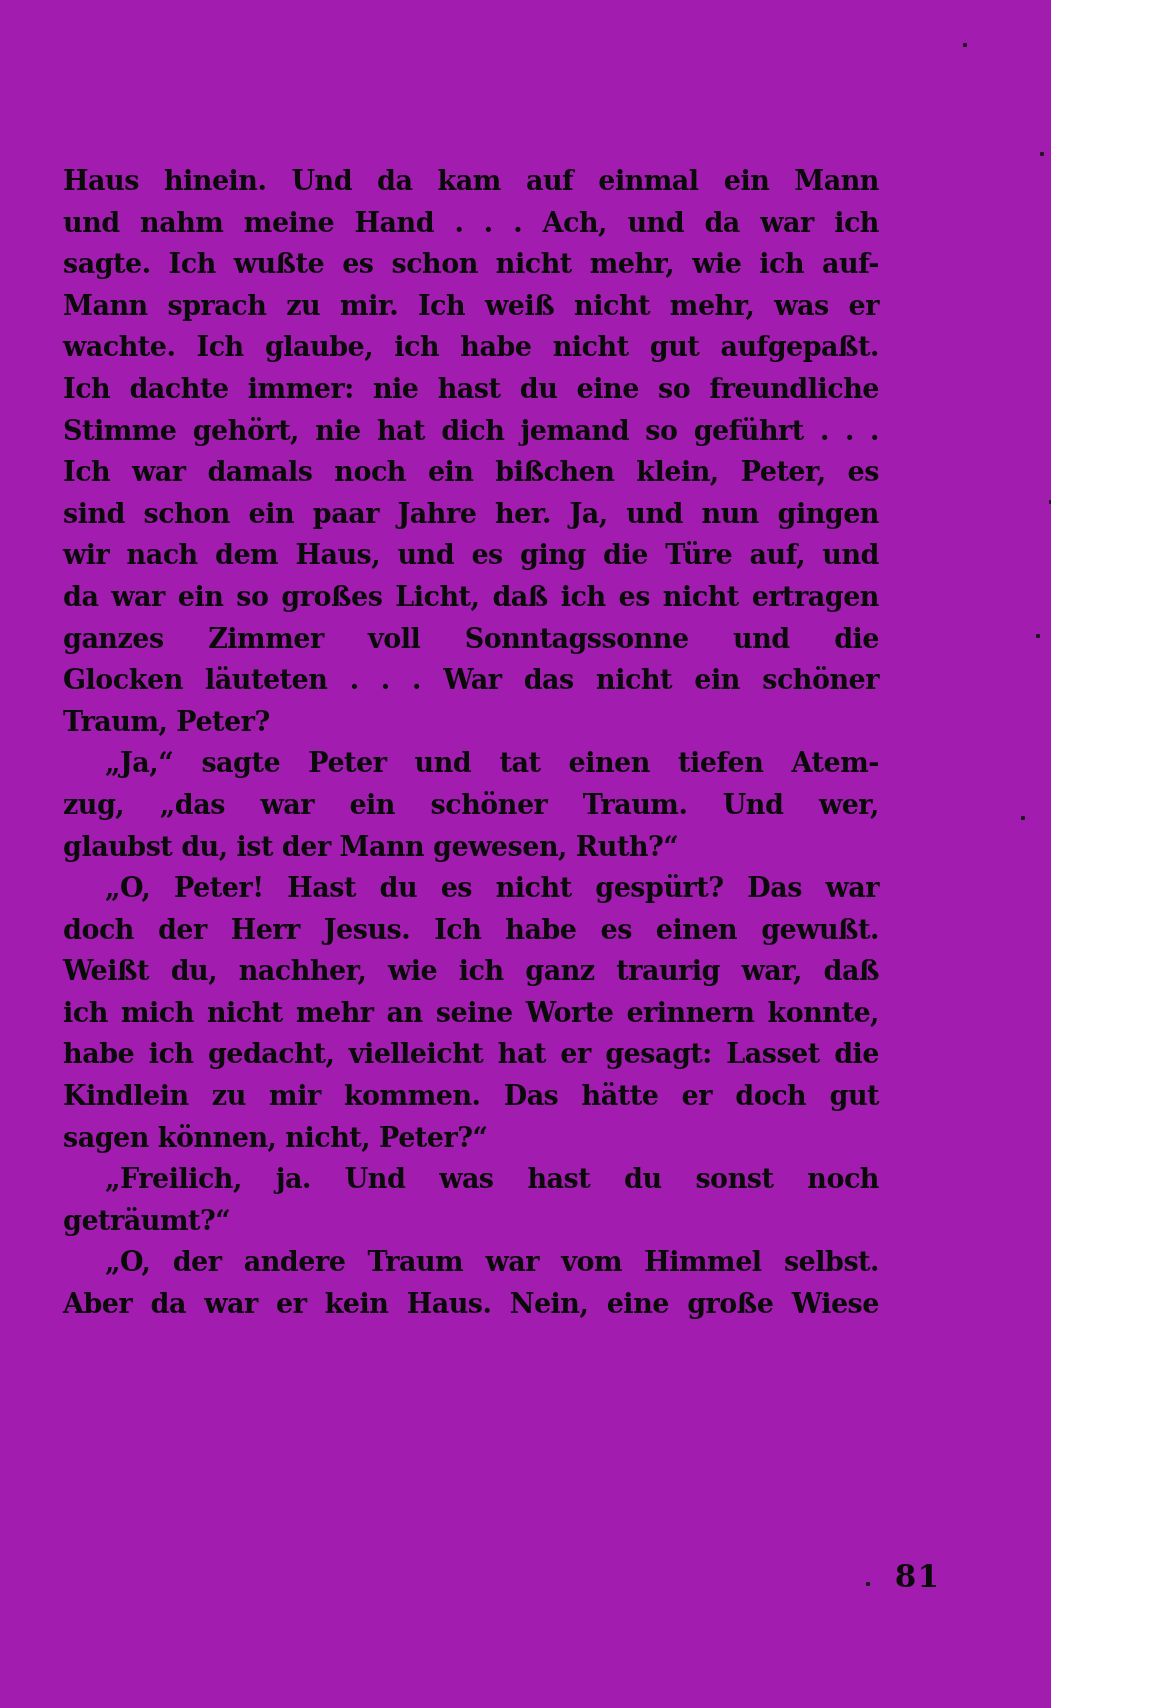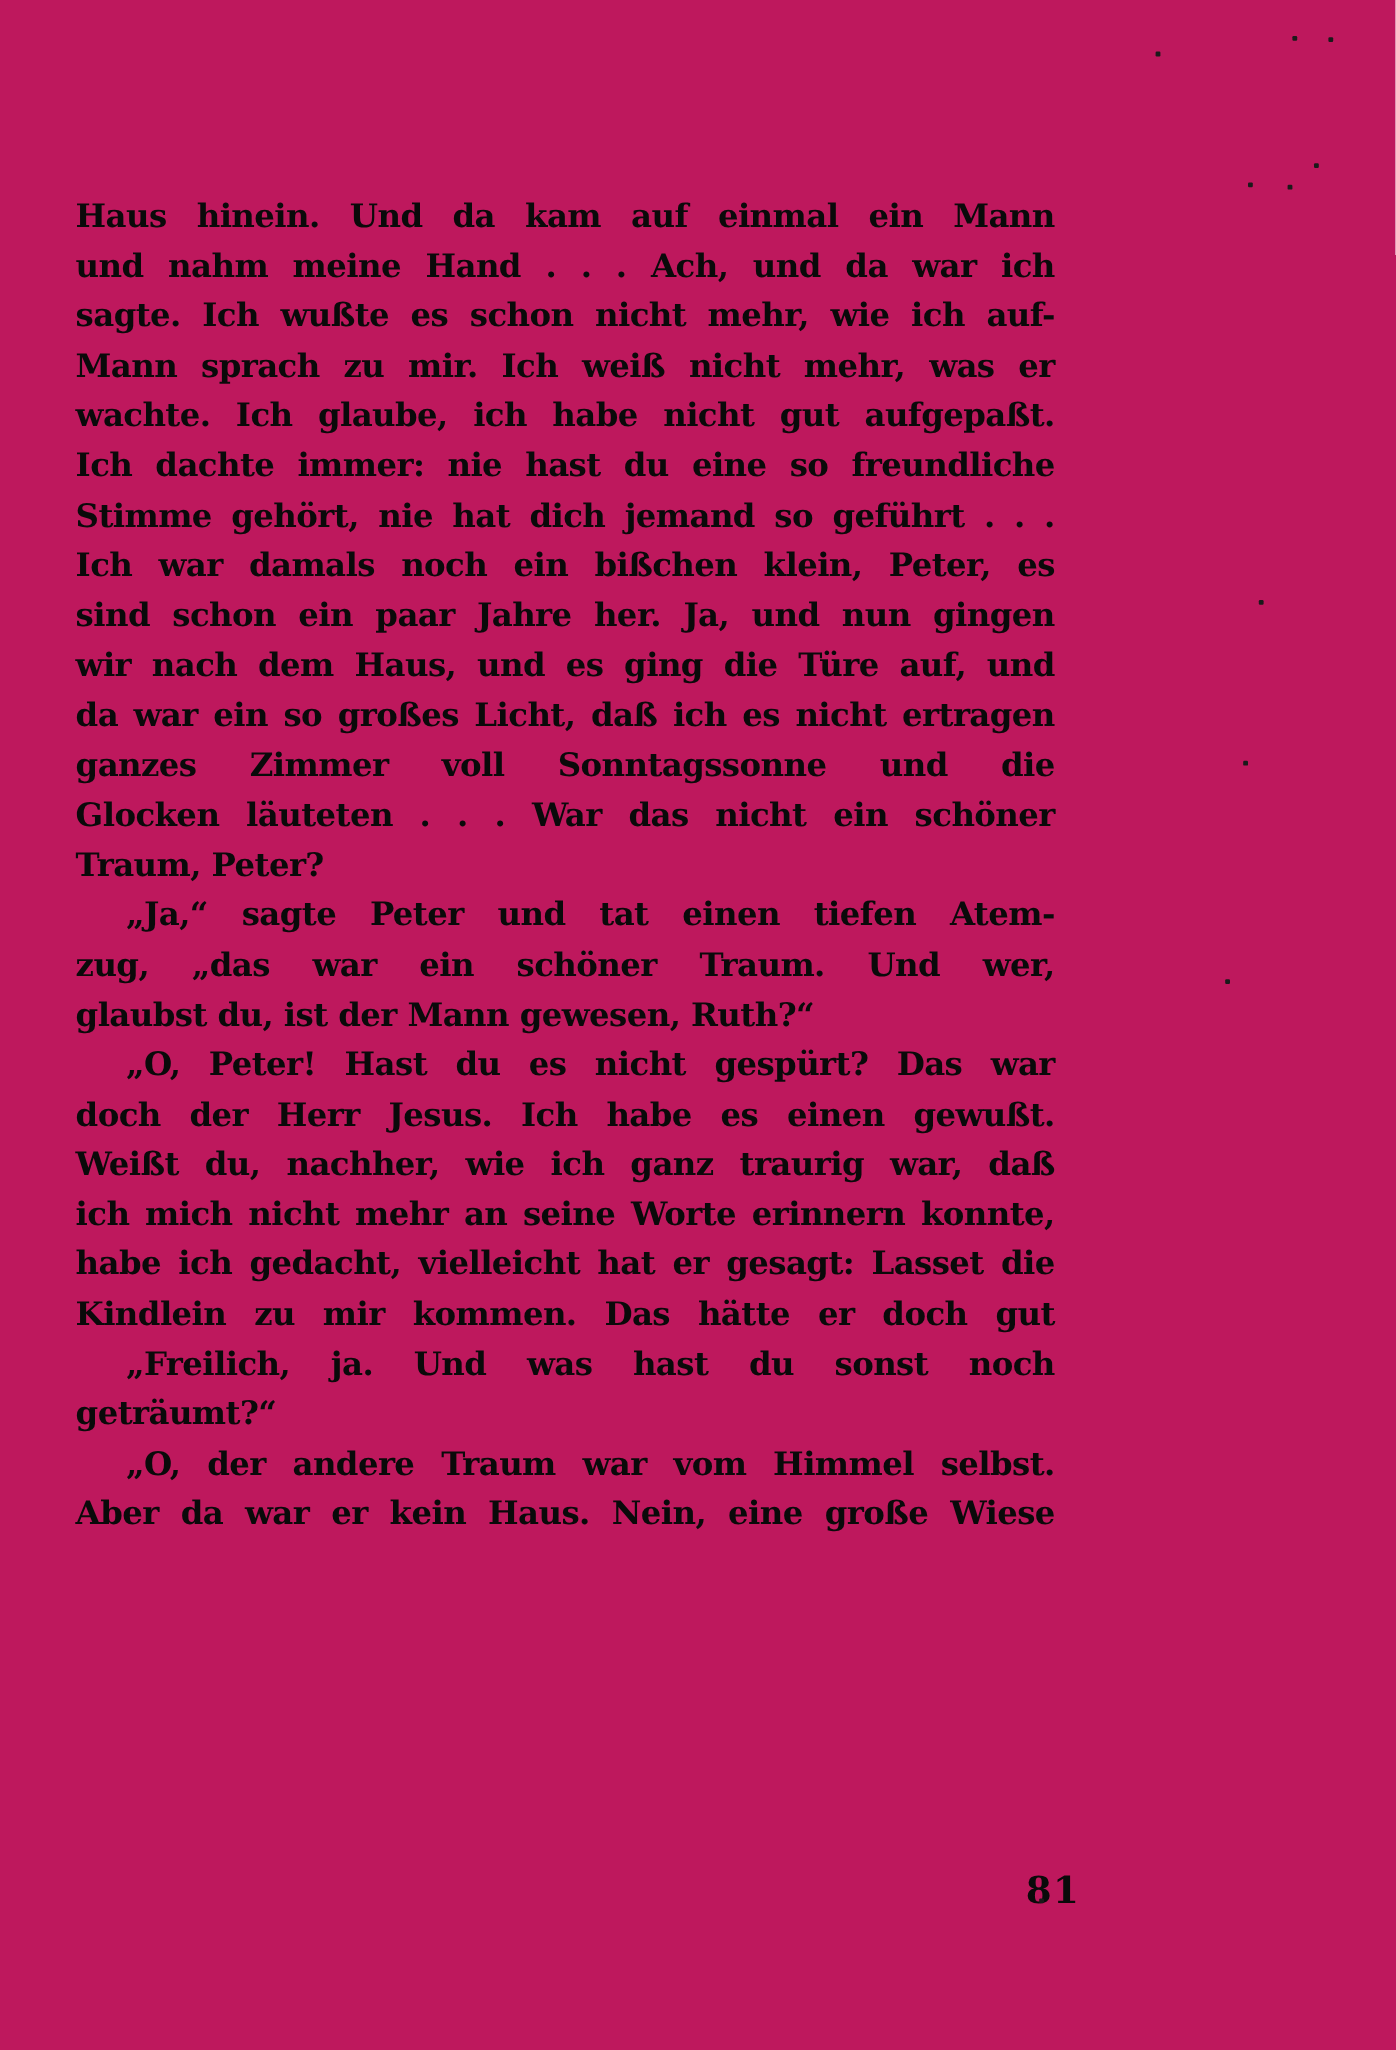--- a/index.html
+++ b/index.html
@@ -2,23 +2,23 @@
 <html><head>
 <meta charset="utf-8">
 <style>
   html, body {
     margin: 0;
     padding: 0;
     background: #ffffff;
   }
   #page {
     position: relative;
-    width: 1163px;
+    width: 1051px;
     height: 1708px;
-    background: #be185d;
+    background: #a21caf;
     overflow: hidden;
     font-family: "DejaVu Serif", "Liberation Serif", serif;
   }
   #text-block {
     position: absolute;
     left: 63px;
     top: 160px;
     width: 816px;
     color: #0a0a0a;
   }
@@ -34,21 +34,21 @@
   }
   .line.nofill {
     text-align: center;
     text-align-last: left;
   }
   .line.indent {
     padding-left: 42px;
   }
   #page-number {
     position: absolute;
-    left: 780px;
+    left: 820px;
     top: 1558px;
     width: 120px;
     text-align: right;
     font-size: 31px;
     font-weight: 700;
     color: #0a0a0a;
     letter-spacing: 1px;
   }
   .speck {
     position: absolute;
@@ -79,20 +79,21 @@
       <div class="line nofill">Traum, Peter?</div>
       <div class="line indent">„Ja,“ sagte Peter und tat einen tiefen Atem-</div>
       <div class="line">zug, „das war ein schöner Traum. Und wer,</div>
       <div class="line nofill">glaubst du, ist der Mann gewesen, Ruth?“</div>
       <div class="line indent">„O, Peter! Hast du es nicht gespürt? Das war</div>
       <div class="line">doch der Herr Jesus. Ich habe es einen gewußt.</div>
       <div class="line">Weißt du, nachher, wie ich ganz traurig war, daß</div>
       <div class="line">ich mich nicht mehr an seine Worte erinnern konnte,</div>
       <div class="line">habe ich gedacht, vielleicht hat er gesagt: Lasset die</div>
       <div class="line">Kindlein zu mir kommen. Das hätte er doch gut</div>
+      <div class="line nofill">sagen können, nicht, Peter?“</div>
       <div class="line indent">„Freilich, ja. Und was hast du sonst noch</div>
       <div class="line nofill">geträumt?“</div>
       <div class="line indent">„O, der andere Traum war vom Himmel selbst.</div>
       <div class="line">Aber da war er kein Haus. Nein, eine große Wiese</div>
     </div>
   <div id="page-number">81</div>
   <div id="specks">
       <div class="speck" style="left: 963px; top: 43px;"></div>
       <div class="speck" style="left: 1077px; top: 30px;"></div>
       <div class="speck" style="left: 1107px; top: 31px;"></div>

